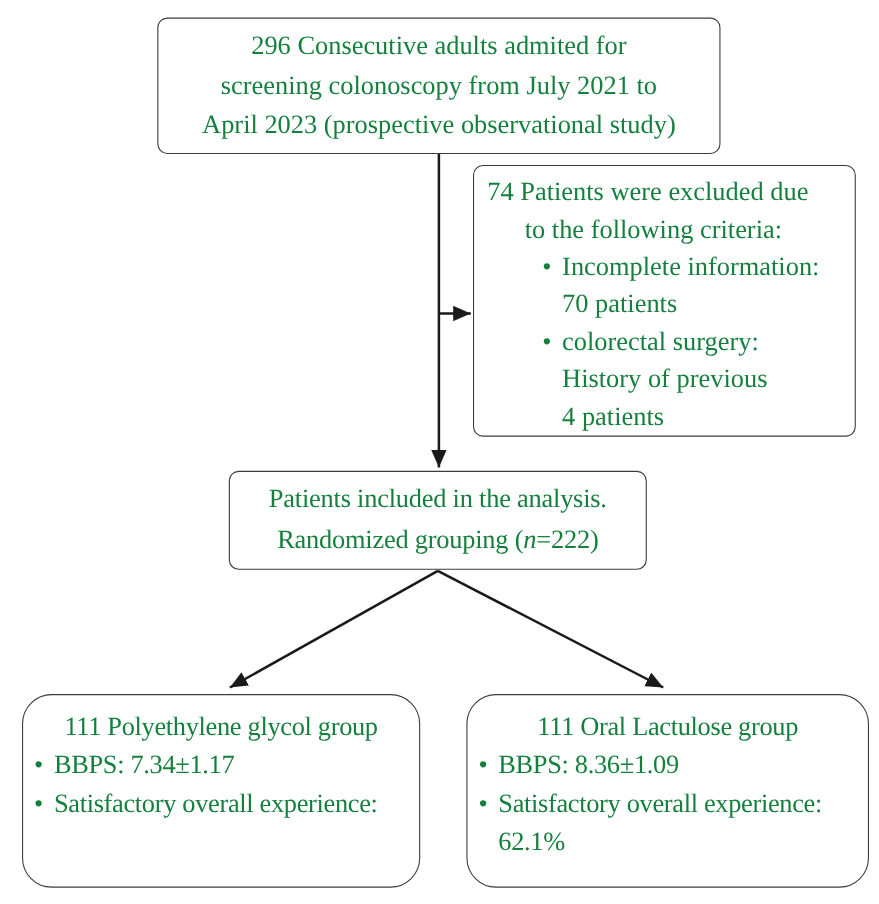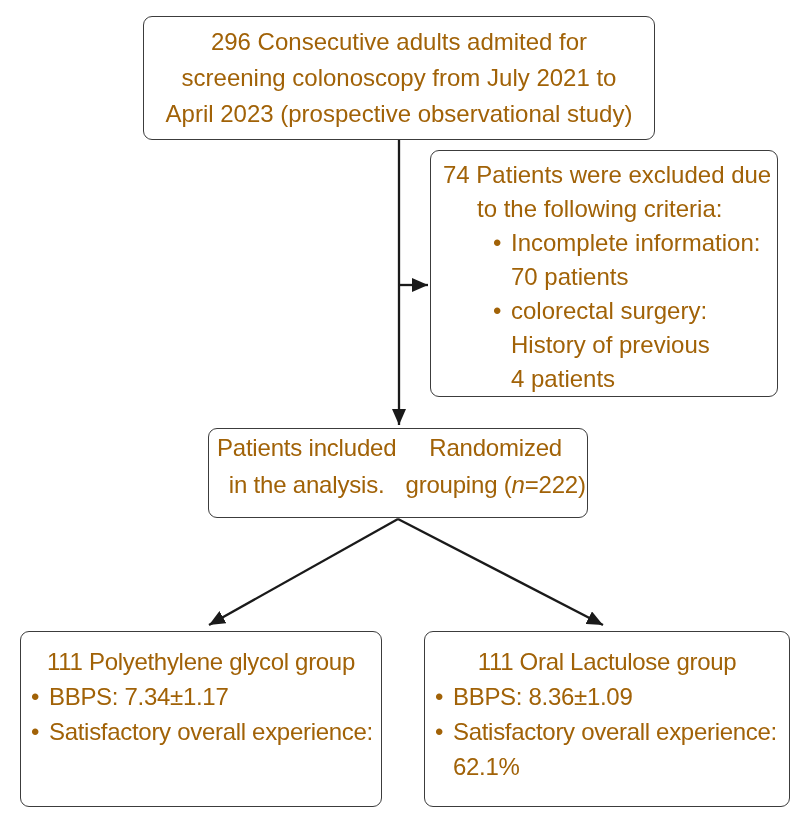--- a/index.html
+++ b/index.html
@@ -5,22 +5,22 @@
   html, body {
     margin: 0;
     padding: 0;
     background: #ffffff;
   }
   .canvas {
     position: relative;
     width: 799px;
     height: 822px;
     background: #ffffff;
-    font-family: Liberation Sans, sans-serif;
-    color: #a16207;
+    font-family: Liberation Serif, serif;
+    color: #15803d;
     font-size: 24px;
     overflow: hidden;
   }
   .arrows {
     position: absolute;
     left: 0; top: 0;
     width: 799px; height: 822px;
     pointer-events: none;
   }
   .arrows line { stroke: #1a1a1a; stroke-width: 2.3; }
@@ -43,30 +43,31 @@
     left: 430px; top: 150px; width: 348px; height: 247px;
     padding-top: 7px;
     line-height: 34px;
   }
   .x-head1 { padding-left: 12px; }
   .x-head2 { padding-left: 46px; }
   .exclusion .b-item { margin-left: 62px; }
   
   .randomization {
     left: 208px; top: 428px; width: 380px; height: 90px;
-    display: flex; flex-direction: row; justify-content: center;
+    display: flex; flex-direction: column; justify-content: center;
     text-align: center; line-height: 37px;
     letter-spacing: -0.2px;
   }
   .it { font-style: italic; }
   
   .group-box {
     padding-top: 12px;
     line-height: 35px;
     letter-spacing: -0.3px;
+    border-radius: 27px;
   }
   .peg { left: 20px; top: 631px; width: 362px; height: 176px; }
   .lactulose { left: 412px; top: 631px; width: 366px; height: 176px; margin-left: 12px; }
   .g-title { text-align: center; }
   .group-box .b-item { margin-left: 10px; }
   
   .b-item { display: flex; }
   .bullet {
     flex: 0 0 18px;
     width: 18px;

